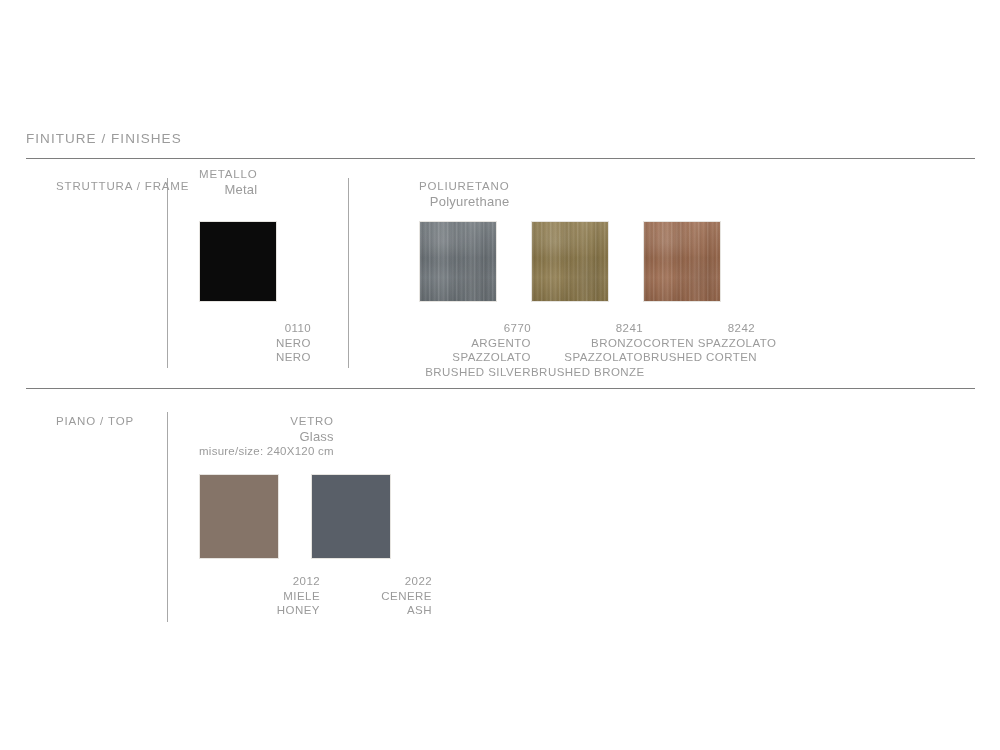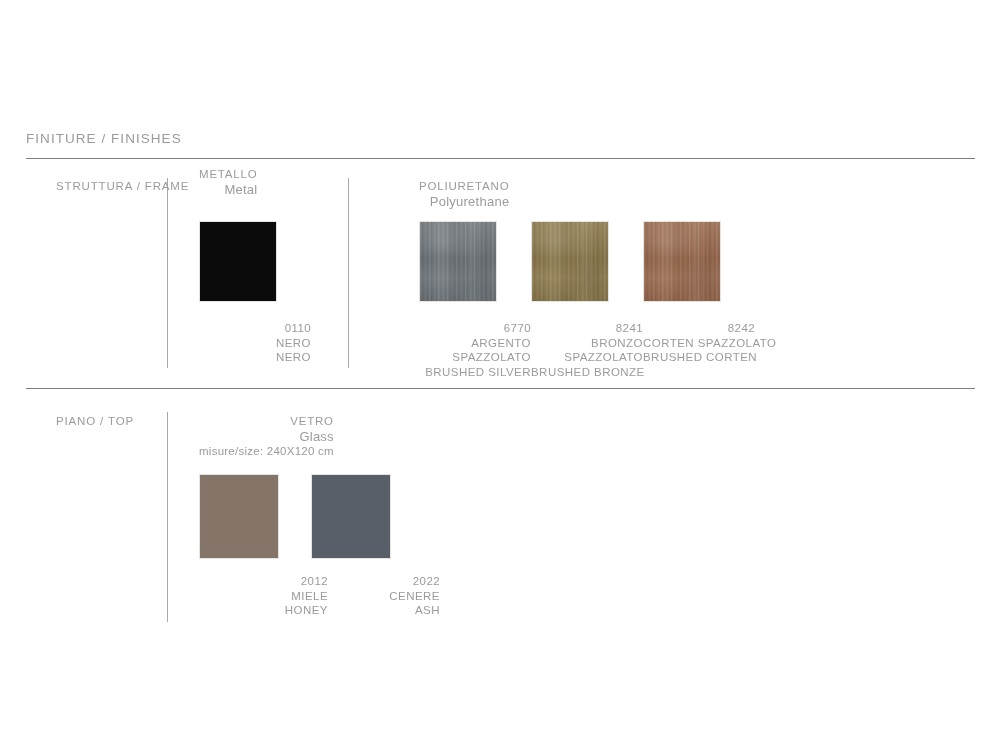--- a/index.html
+++ b/index.html
@@ -158,21 +158,21 @@
     z-index: 1;
   }
 
   
   .caption-strip {
     position: absolute;
     display: flex;
   }
   .caption-strip.metal        { left: 199px; top: 321px; }
   .caption-strip.polyurethane { left: 419px; top: 321px; }
-  .caption-strip.glass        { left: 216px; top: 574px; }
+  .caption-strip.glass        { left: 208px; top: 574px; }
 
   .caption-cell {
     width: 112px;
   }
 
   .cap-line {
     font-size: 11.5px;
     letter-spacing: 0.45px;
     color: #9b9b9b;
     line-height: 14.5px;

